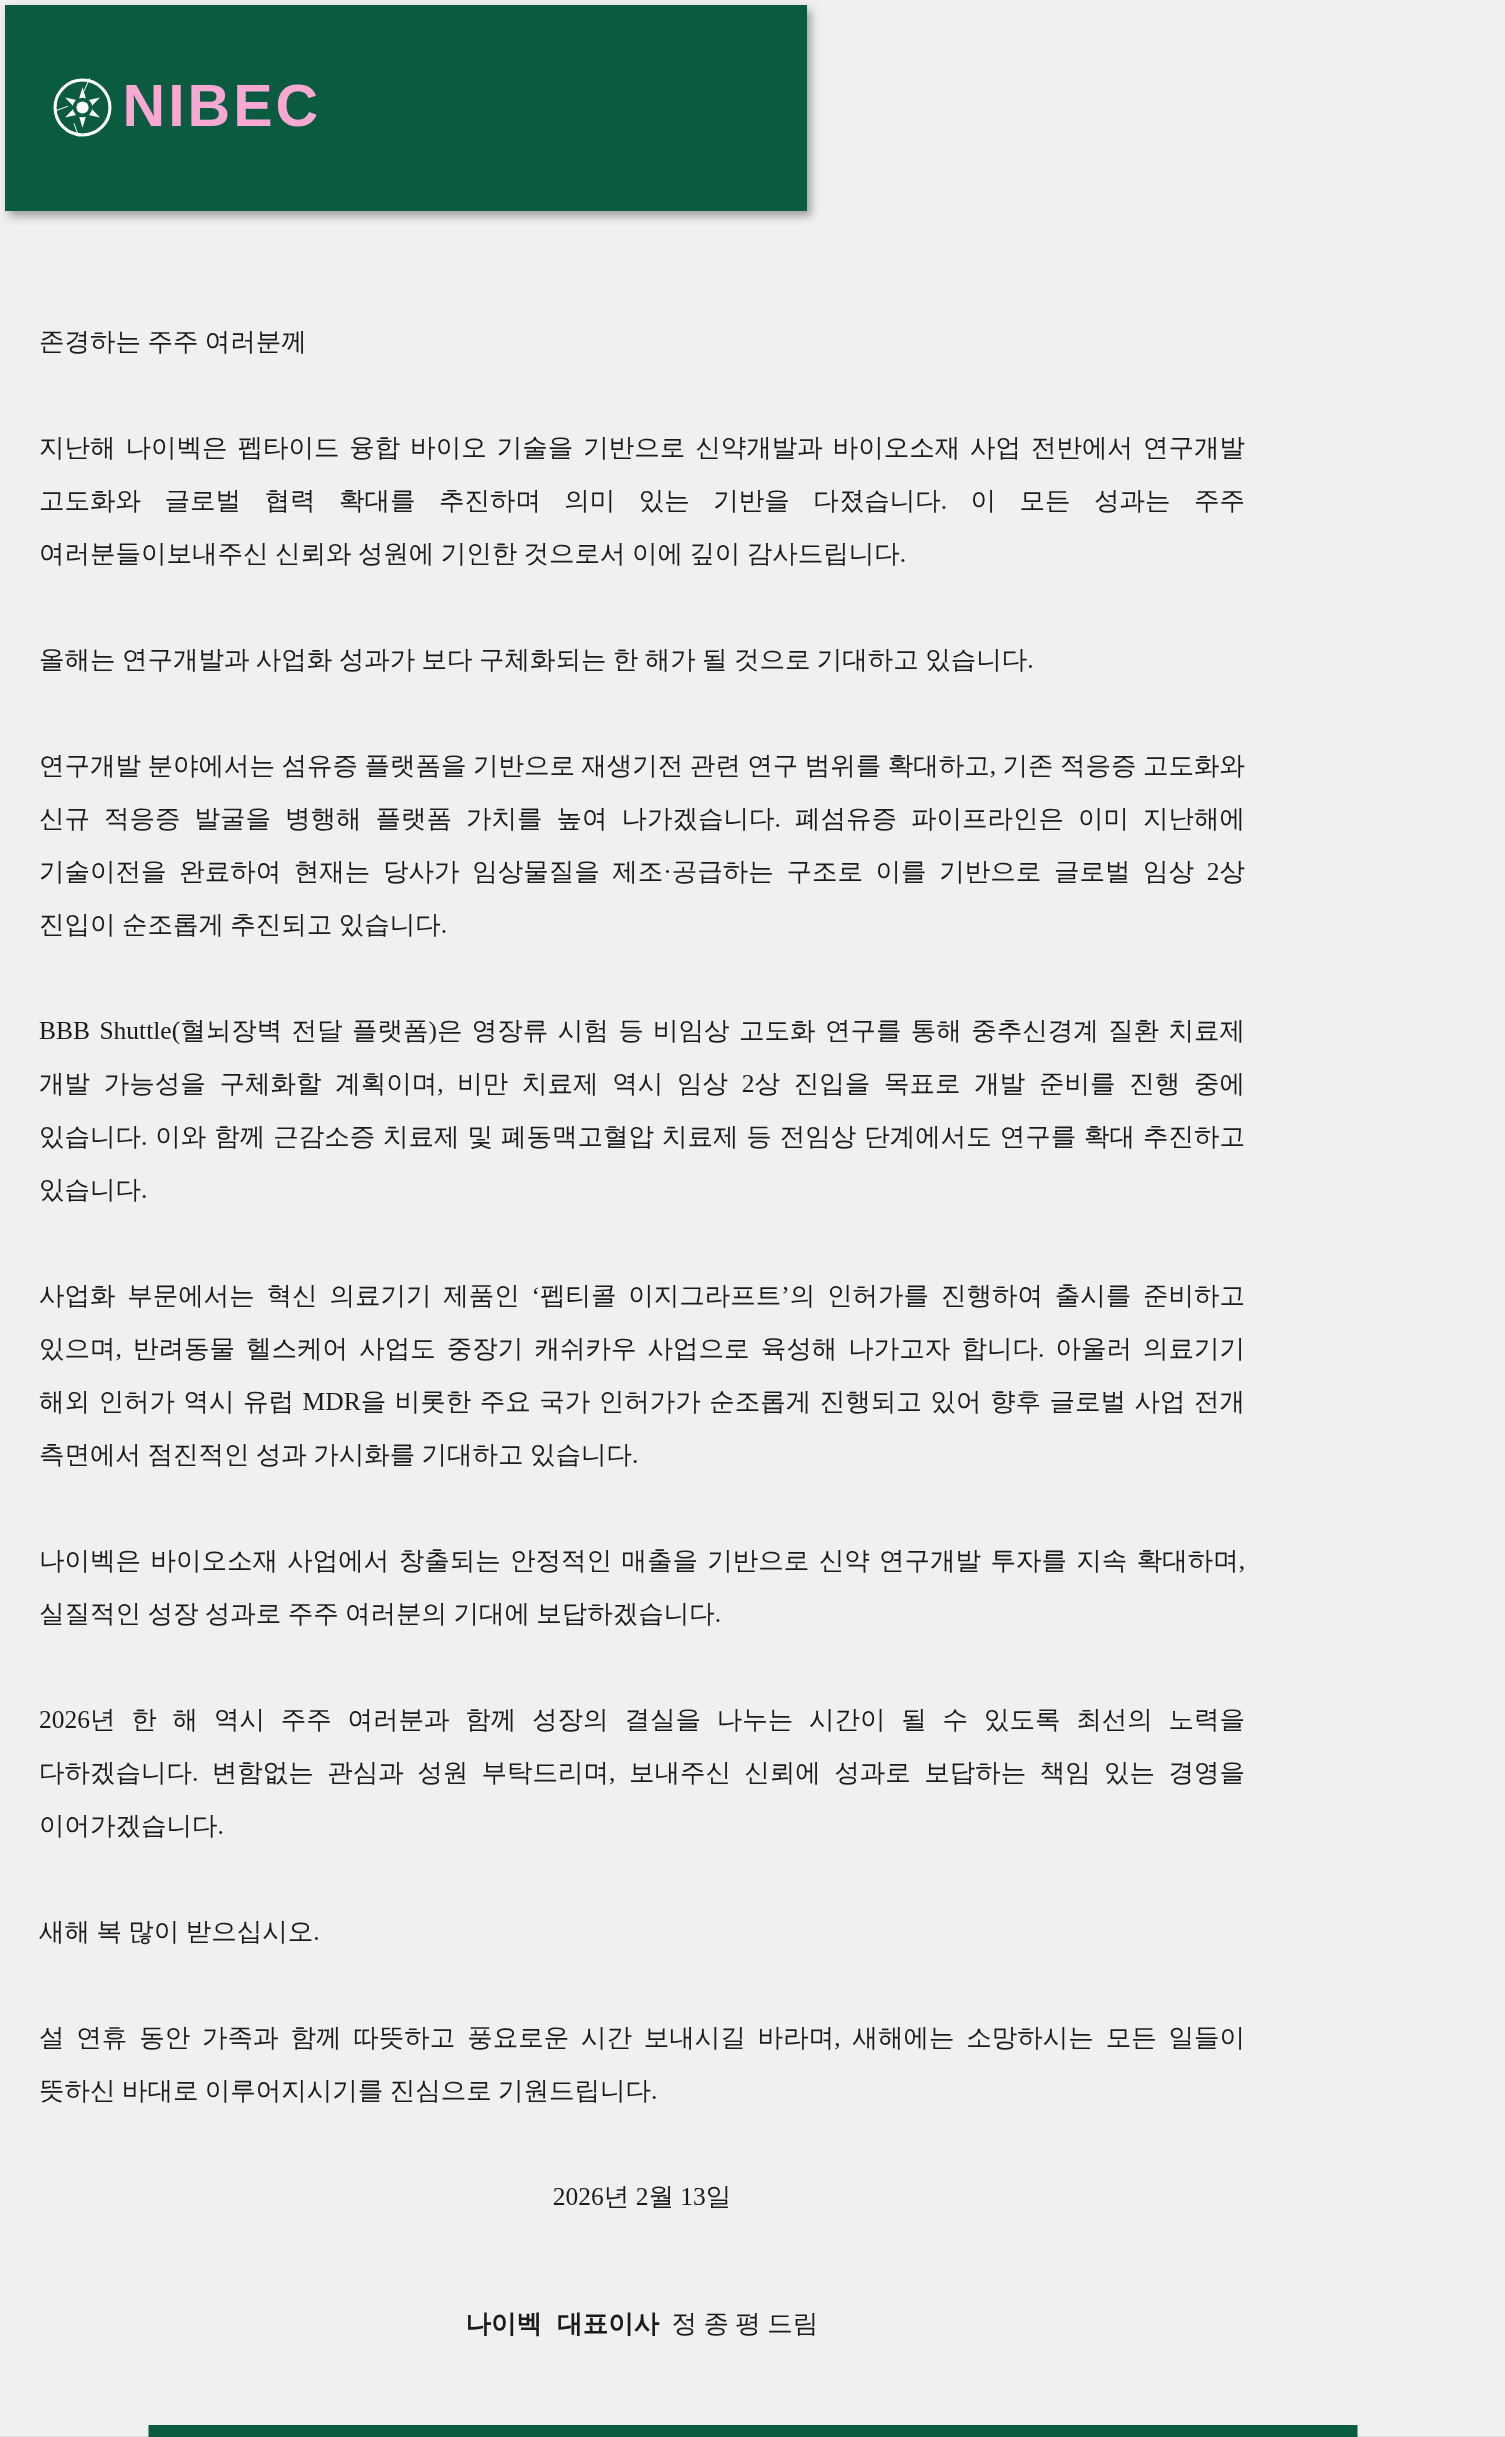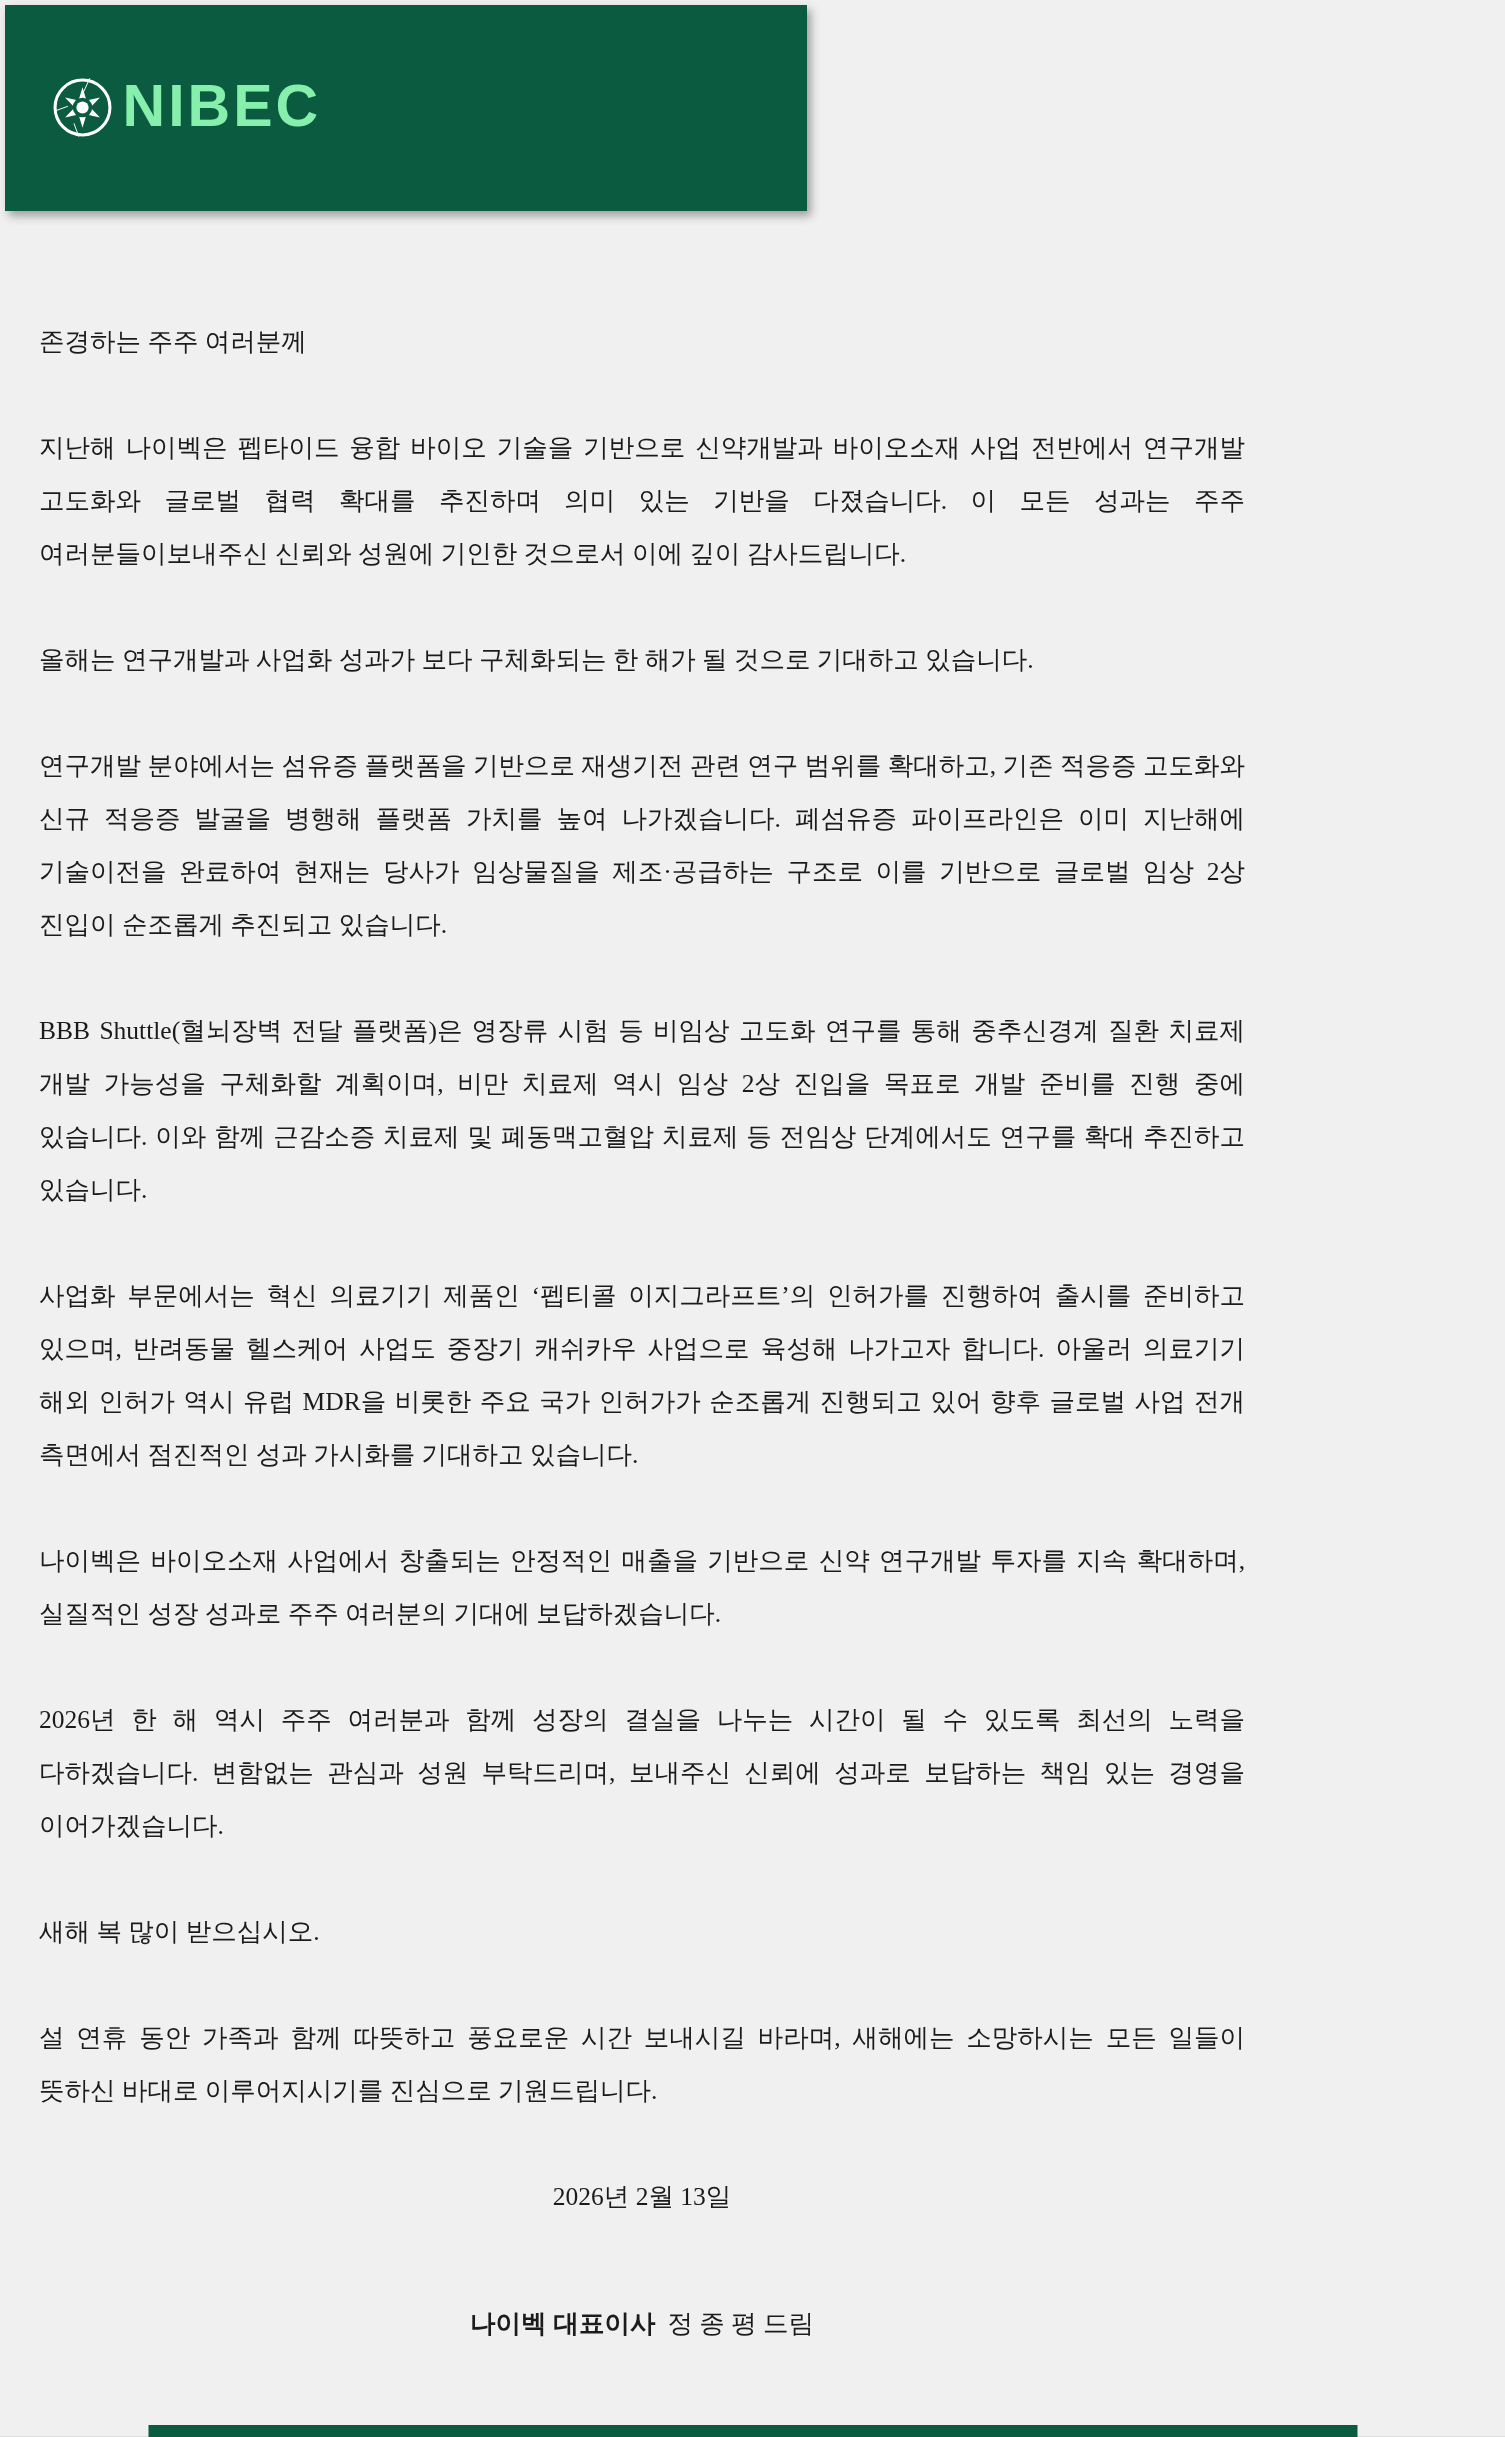--- a/index.html
+++ b/index.html
@@ -19,40 +19,40 @@
     display:flex; align-items:center;
     padding-left:47px;
   }
   .logo-row { display:flex; align-items:center; gap:9.7px; }
   .emblem { width:61px; height:61px; overflow:visible; }
   .wordmark {
     font-family:"Liberation Sans","DejaVu Sans",sans-serif;
     font-weight:bold;
     font-size:59px;
     letter-spacing:3px;
-    color:#86efac;
+    color:#f9a8d4;
     line-height:1;
     transform:translateY(-1.2px);
   }
   .content {
     position:absolute; left:0; top:211px; width:1284px;
     padding:104px 39px 0 39px;
   }
   .content p {
     font-size:25.5px;
     line-height:53px;
     text-align:justify;
     word-break:keep-all;
     margin:0 0 53px 0;
   }
   p.center { text-align:center; }
   .date-line { font-size:27px; }
   .signature-line { margin-top:74px !important; font-size:28px; }
   .signature-line b {
-    font-family:Liberation Sans, sans-serif;
+    font-family:Liberation Mono, monospace;
     font-weight:bold;
     margin-right:12px;
   }
   .bottom-edge {
     position:absolute; left:0; bottom:0; width:100%; height:2.4px;
     background:#dcdcdd;
   }
   .footer-banner {
     position:absolute; bottom:0; left:50%; transform:translateX(-50%);
     width:1209px; height:13.4px;

